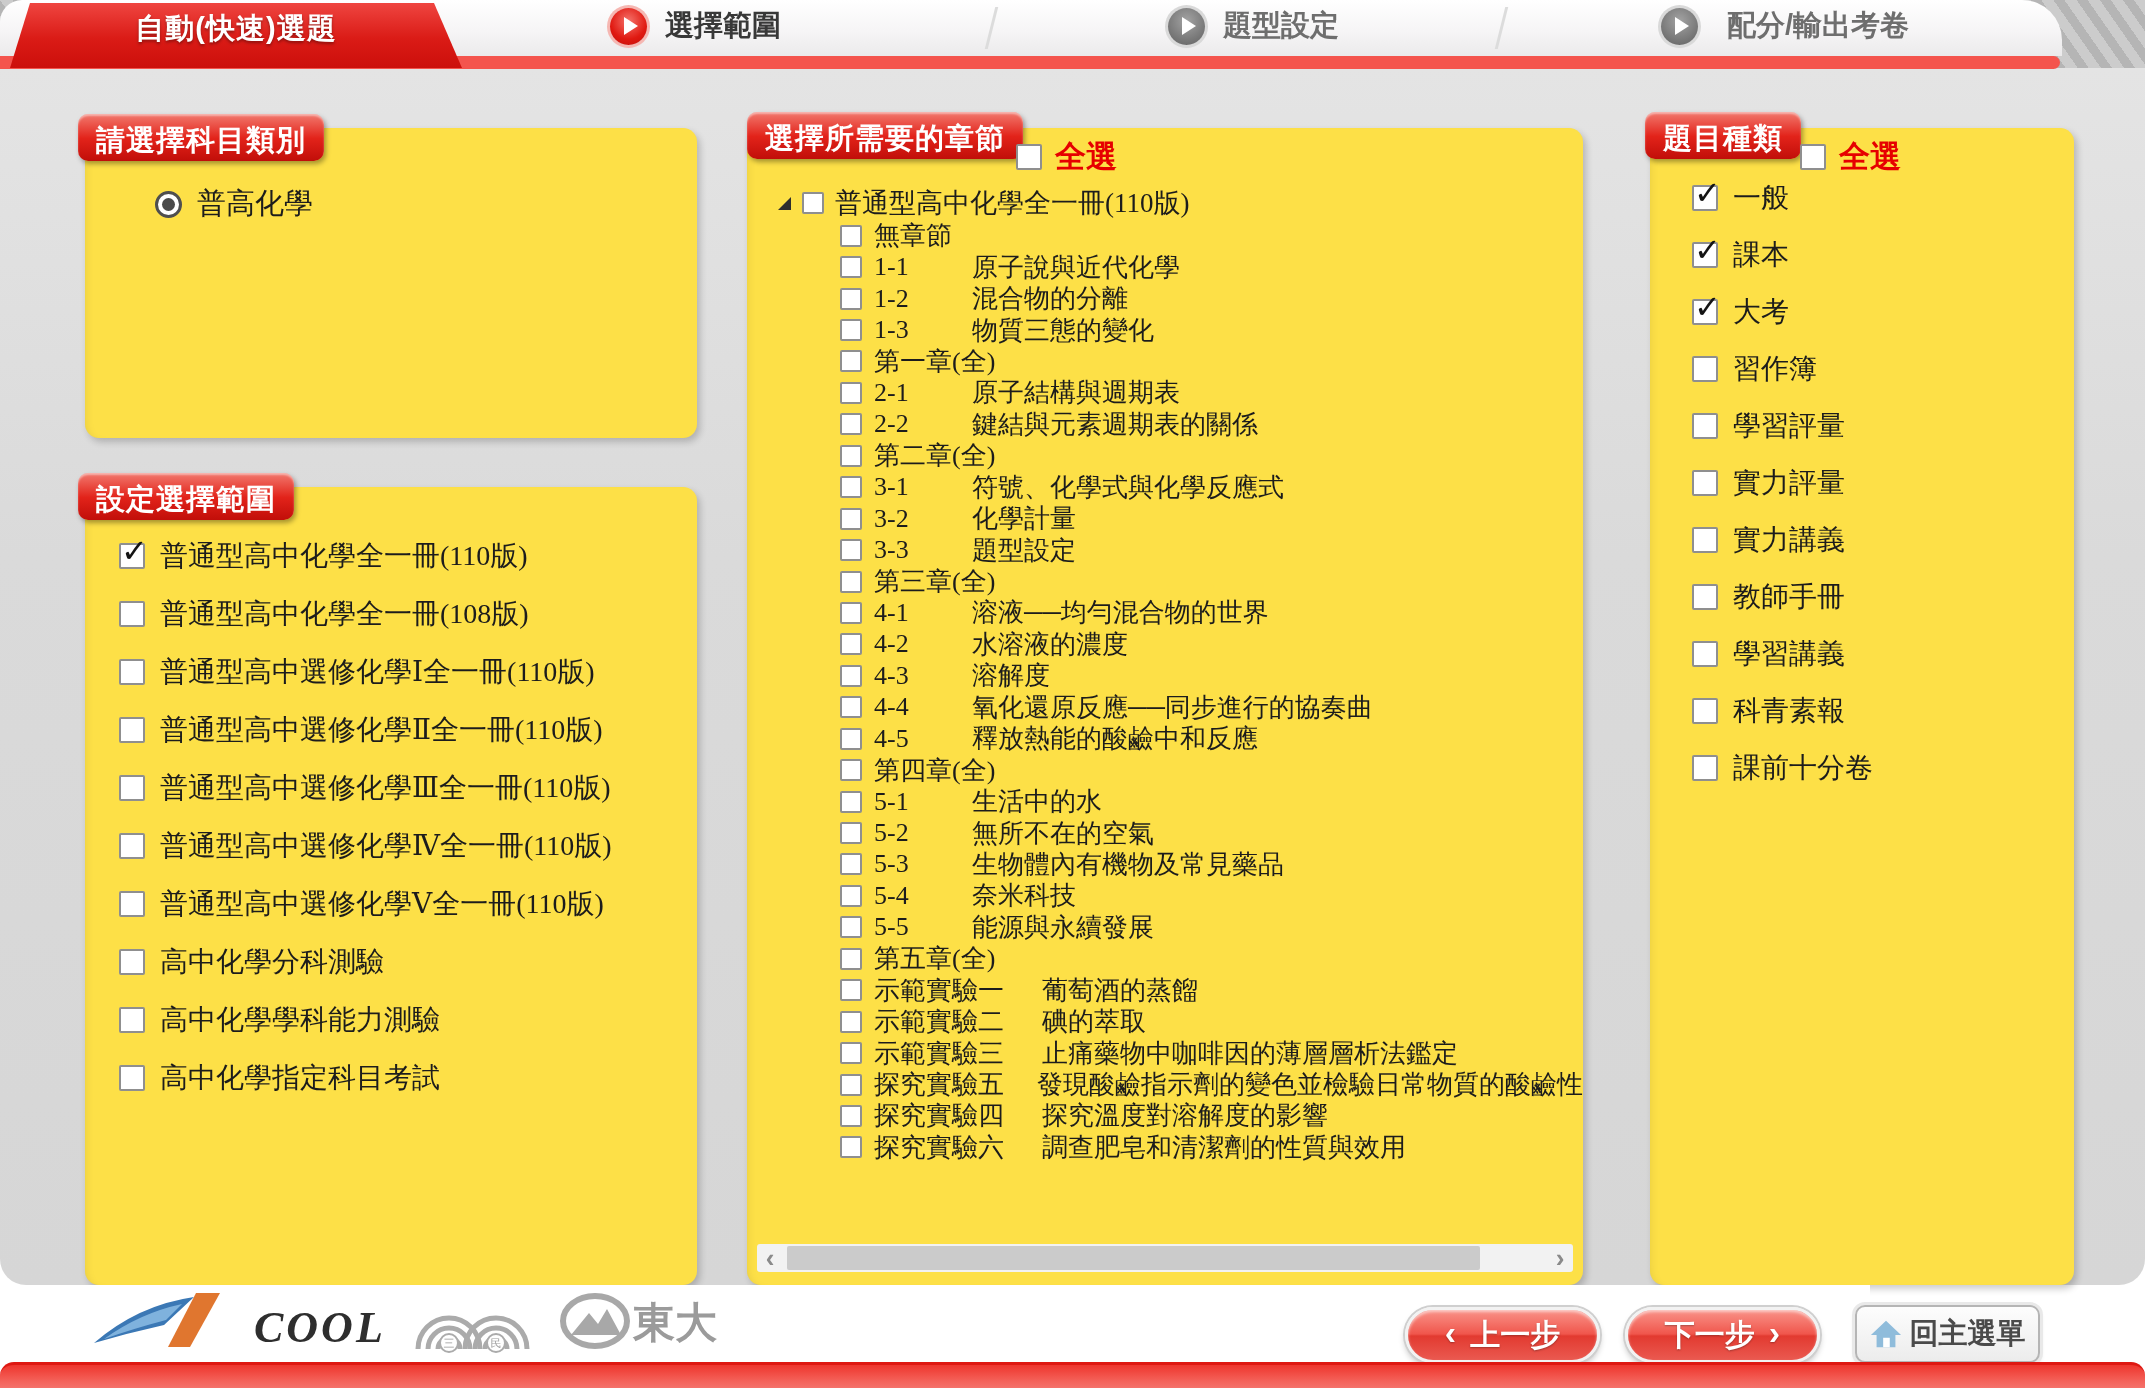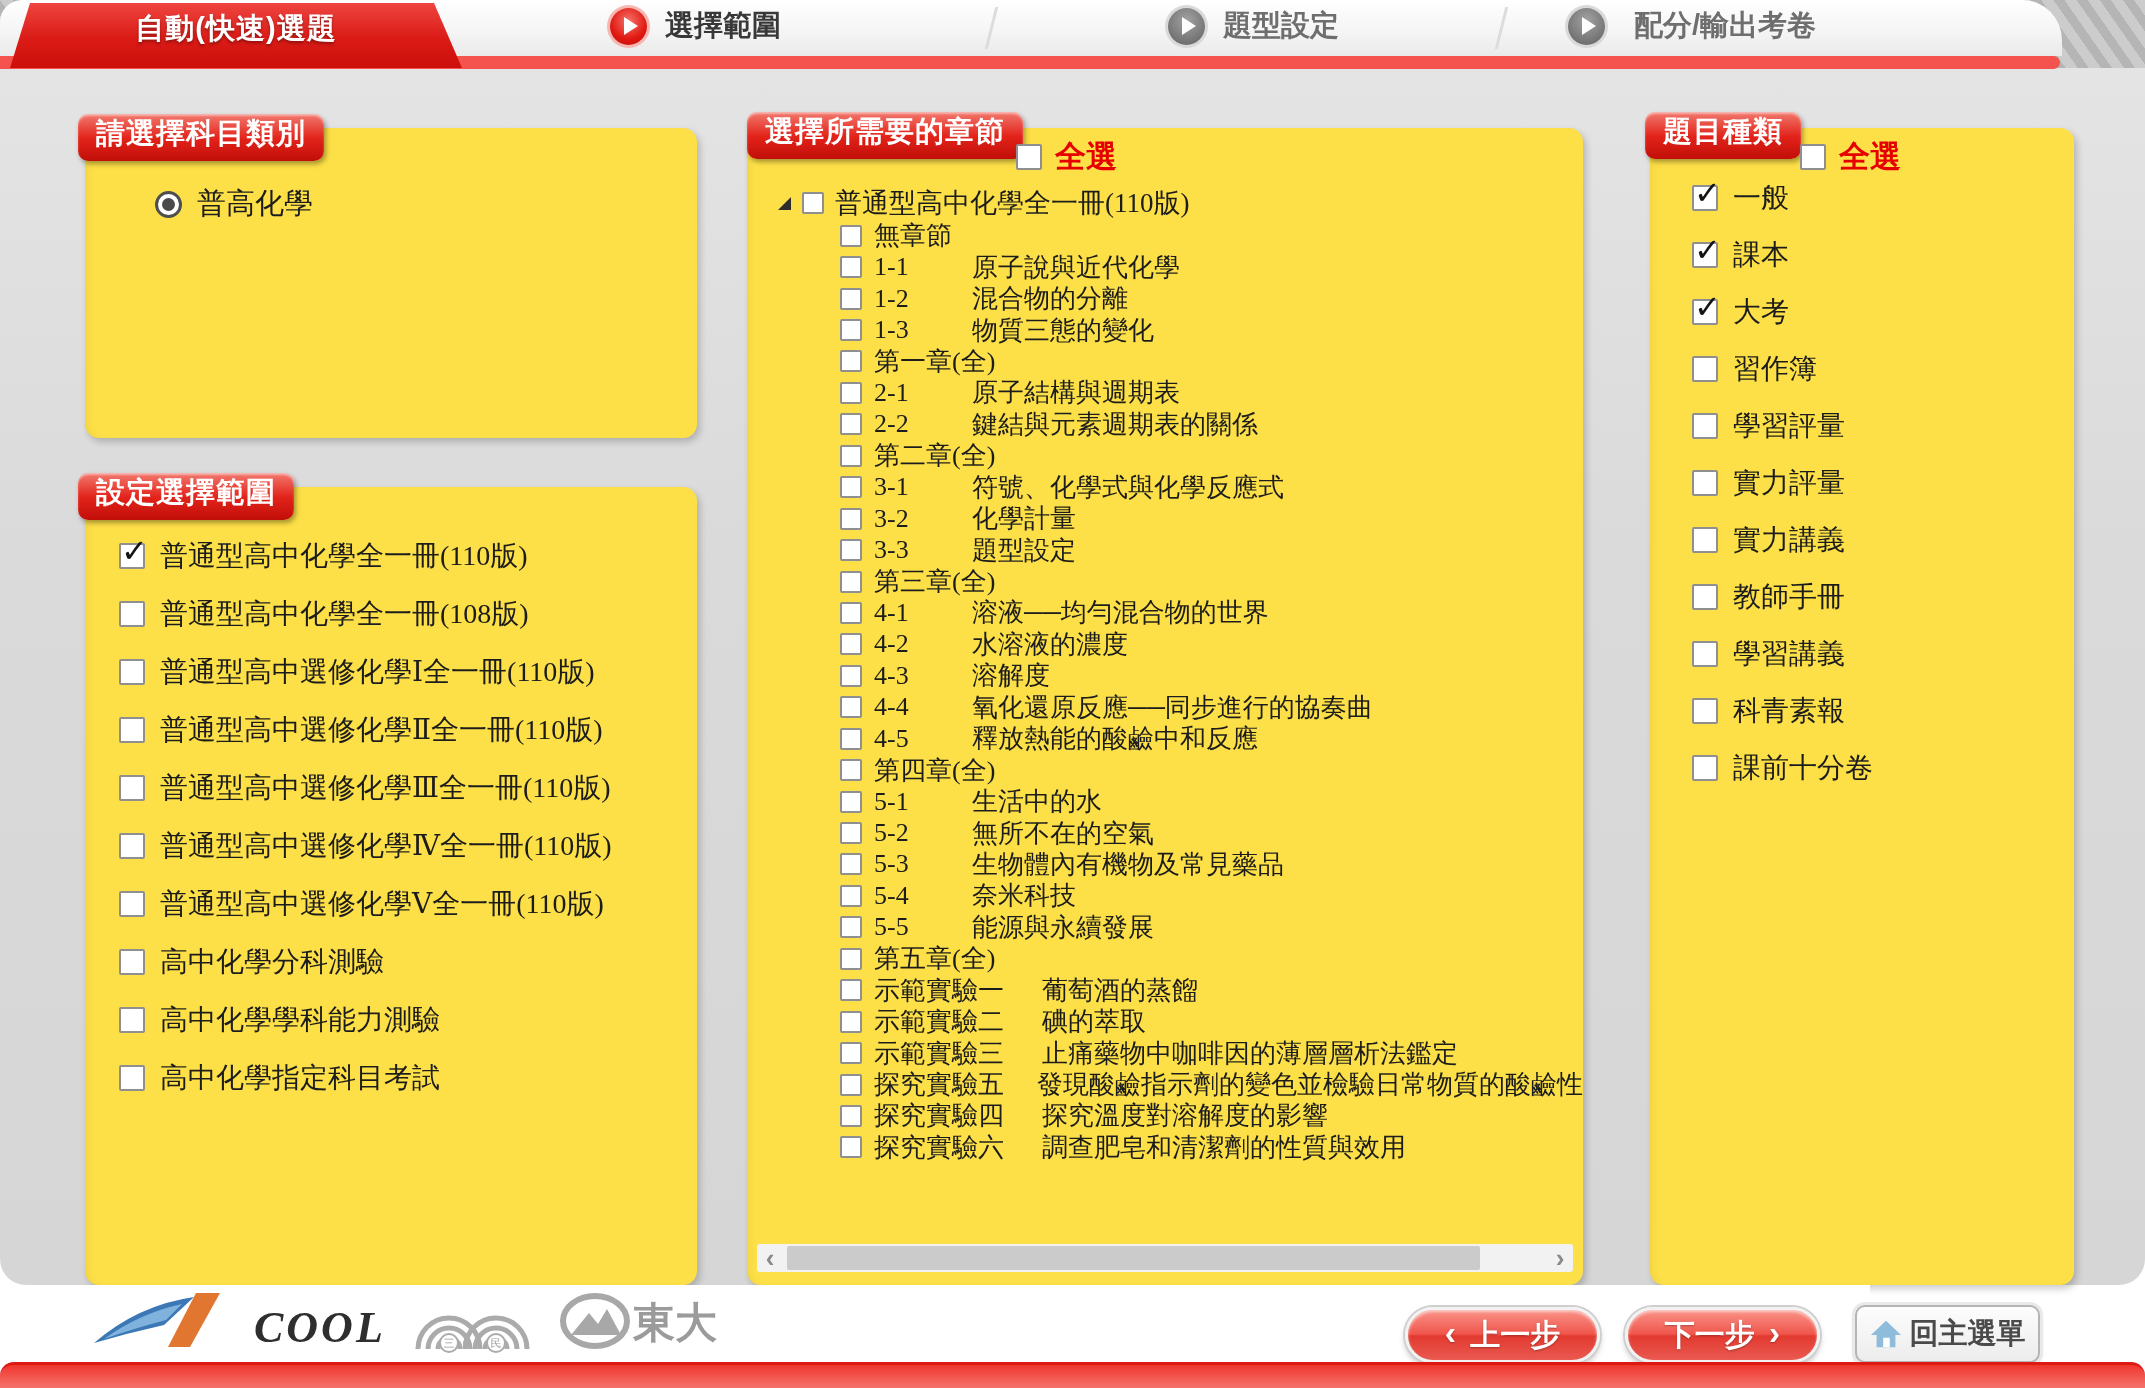--- a/index.html
+++ b/index.html
@@ -36,21 +36,21 @@
             box-shadow:0 0 0 3px #f6b7b2,0 1px 3px rgba(0,0,0,.35);}
   .play.gray{background:radial-gradient(circle at 50% 35%,#a3a3a3,#7a7a7a 60%,#606060);
              box-shadow:0 0 0 3px #d9d9d9,0 1px 3px rgba(0,0,0,.3);}
   .pt{width:0;height:0;border-left:14px solid #fff;border-top:9px solid transparent;
       border-bottom:9px solid transparent;margin-left:5px;}
   .sep{position:absolute;top:7px;height:42px;width:3px;background:#dcdcdc;transform:skewX(-14deg);z-index:1;}
 
   
   .panel{position:absolute;background:#fde047;border-radius:14px;overflow:hidden;
          box-shadow:3px 4px 7px rgba(0,0,0,.20), inset 7px 0 10px -7px rgba(0,0,0,.10);}
-  .pill{position:absolute;height:47px;display:flex;align-items:flex-start;padding:0 18px;z-index:5;
+  .pill{position:absolute;height:47px;display:flex;align-items:flex-end;padding:0 18px;z-index:5;
         background:linear-gradient(180deg,#f2796e 0%,#e2231a 52%,#c10e09 100%);
         border-radius:10px;color:#fff;font-weight:bold;font-size:29px;letter-spacing:1px;
         box-shadow:2px 3px 5px rgba(0,0,0,.35), inset 0 2px 2px rgba(255,255,255,.45);}
   .selectall{position:absolute;display:flex;align-items:center;gap:13px;z-index:5;}
   .selectall .lbl{color:#e60000;font-weight:bold;font-size:31px;}
 
   
   .cb{width:26px;height:26px;background:#fff;border:2px solid #8f8f8f;border-radius:2px;
       position:relative;flex:none;box-sizing:border-box;}
   .cb .mark{position:absolute;left:0px;top:-10px;font-size:32px;font-weight:bold;color:#141414;line-height:1;
@@ -125,21 +125,21 @@
           <span class="pt"></span>
         </span>
       <span class="tab-label cur">選擇範圍</span>
     </div>
     <div class="tab" style="left:1168px;">
       <span class="play gray">
           <span class="pt"></span>
         </span>
       <span class="tab-label next">題型設定</span>
     </div>
-    <div class="tab" style="left:1568px;gap:29px;">
+    <div class="tab" style="left:1661px;gap:29px;">
       <span class="play gray">
           <span class="pt"></span>
         </span>
       <span class="tab-label next">配分/輸出考卷</span>
     </div>
   </div>
   <div class="red-strip"></div>
   <div class="tab-active">
     <span>自動(快速)選題</span>
   </div>

